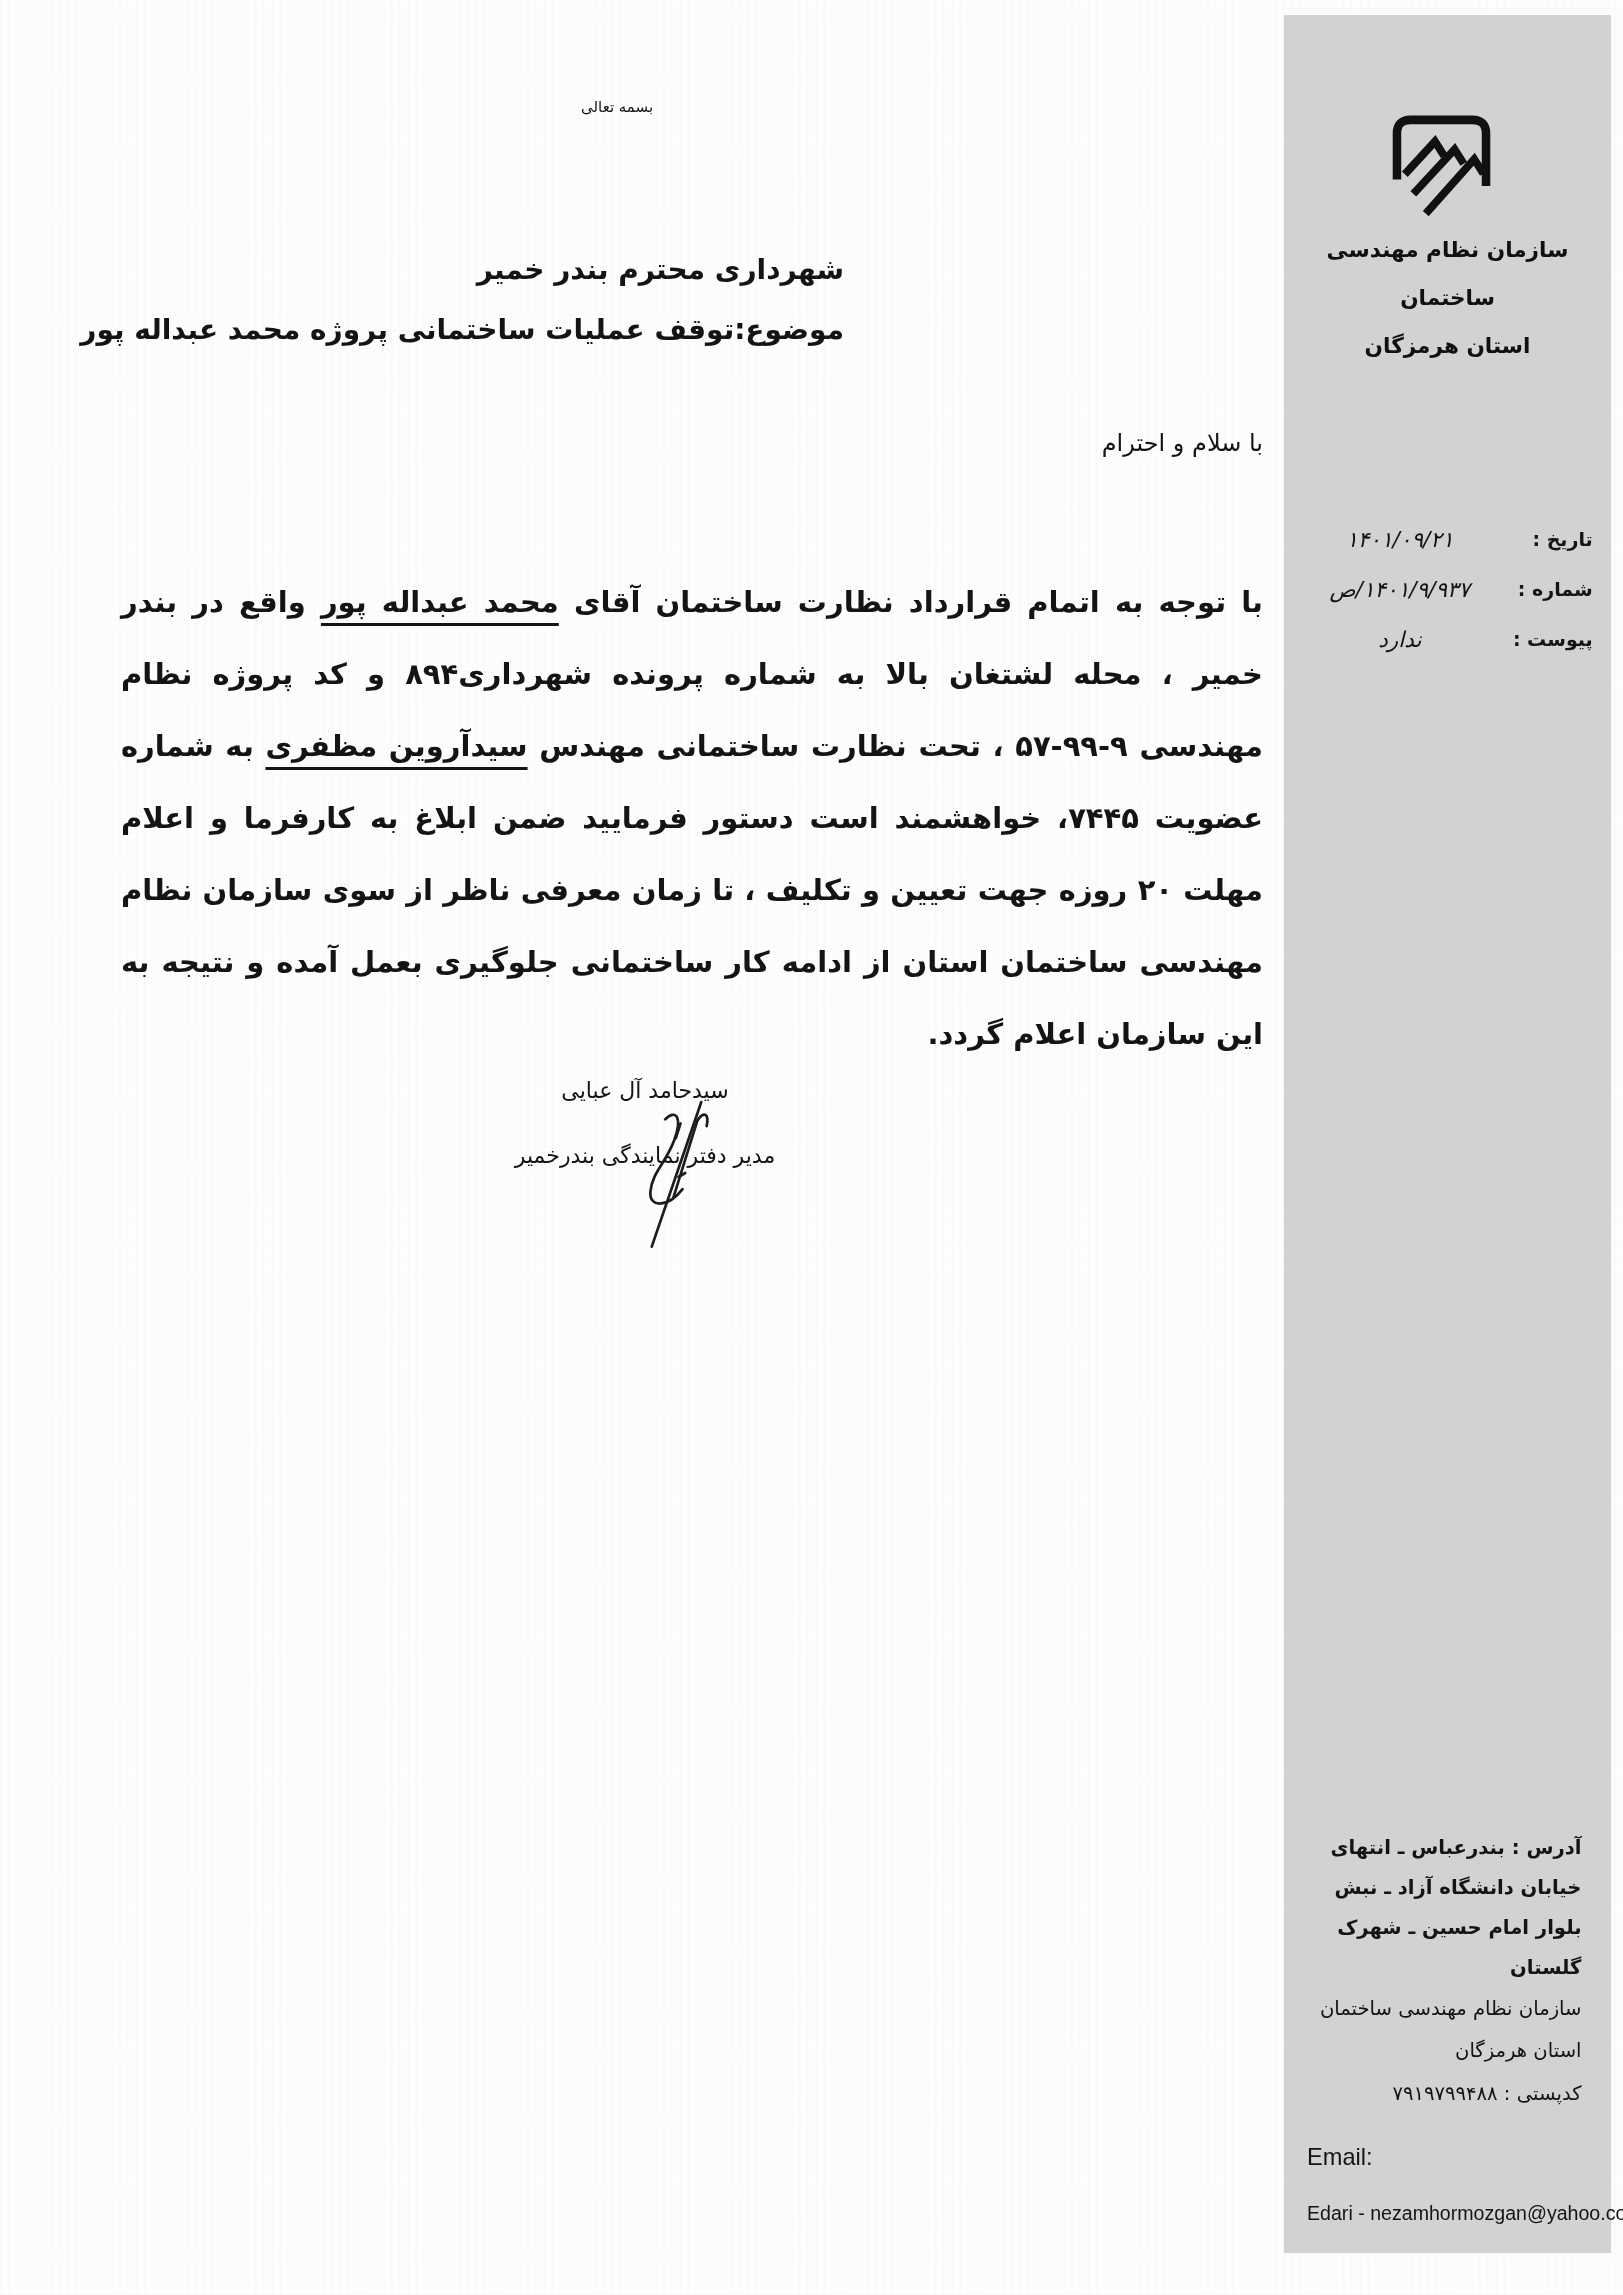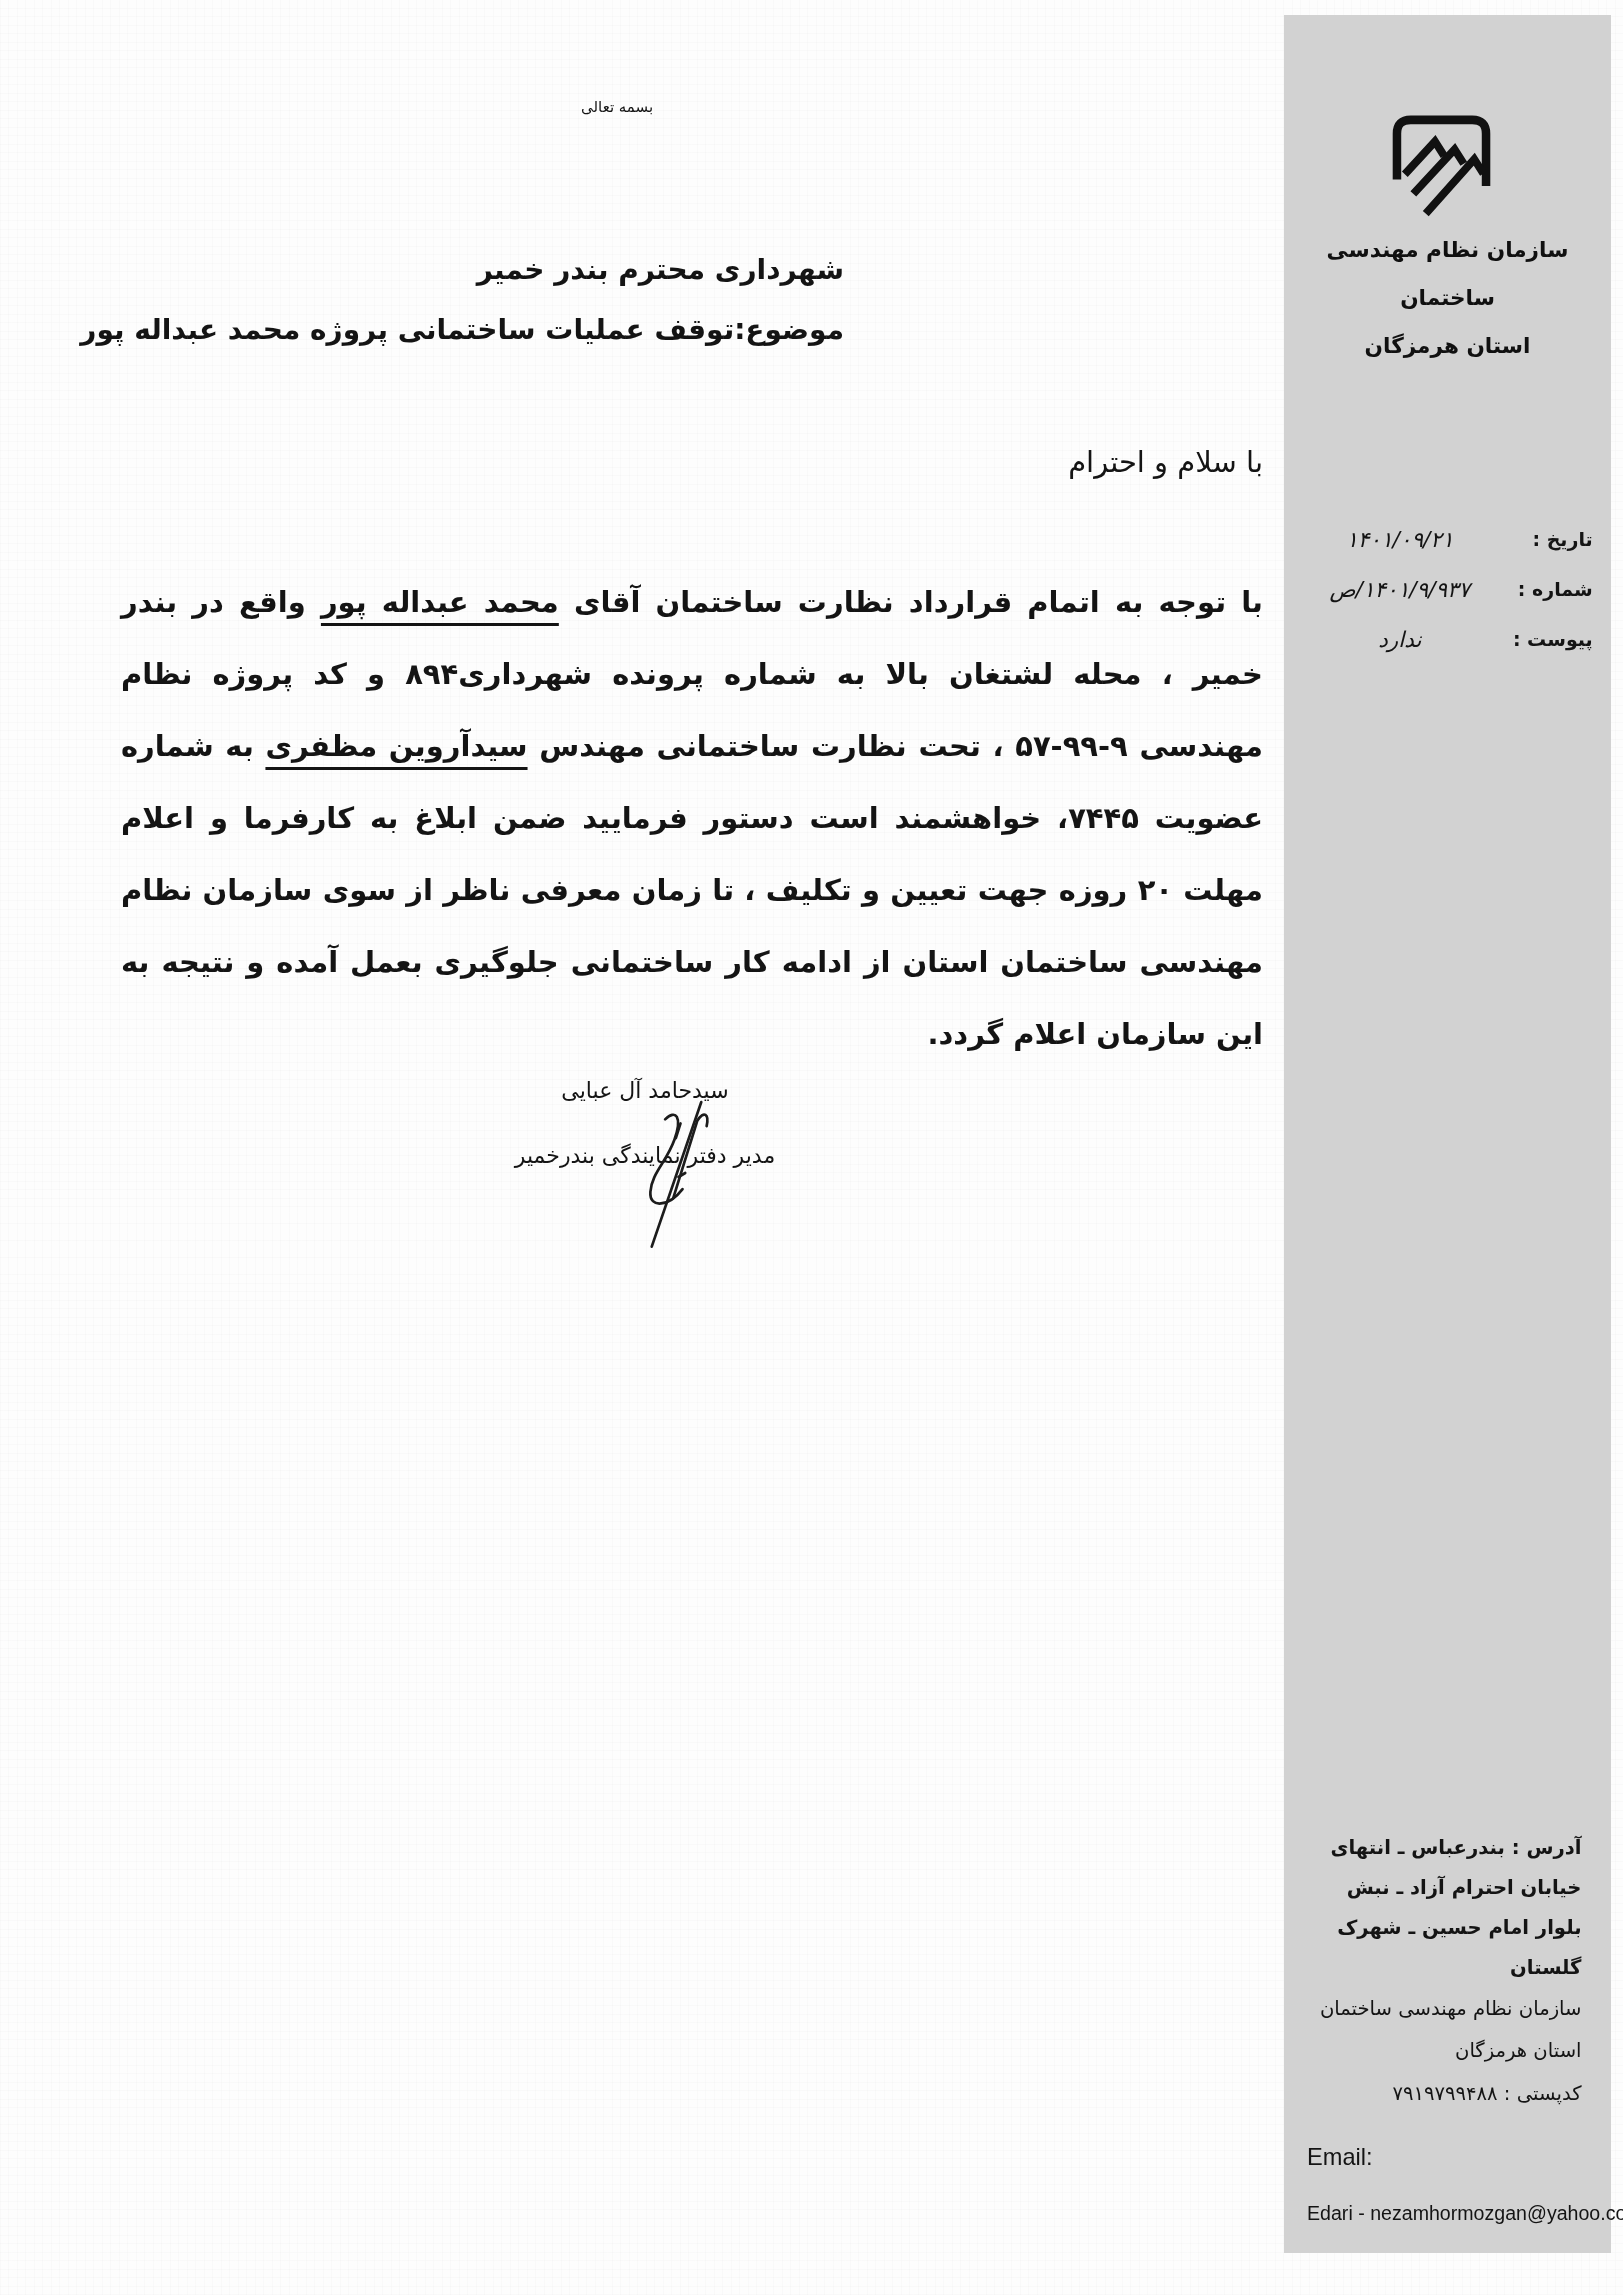--- a/index.html
+++ b/index.html
@@ -47,21 +47,21 @@
   .email-value{
     direction:ltr; text-align:left; font-family:"Liberation Sans", sans-serif;
     font-size:19.6px; margin-top:31px; white-space:nowrap;
   }
   
   .besmele{position:absolute; left:581px; top:98px; font-size:15px; direction:rtl;}
   .head-block{
     position:absolute; right:779px; top:240px; direction:rtl; text-align:right;
     font-weight:bold; font-size:28px; line-height:60px; white-space:nowrap;
   }
-  .salutation{position:absolute; right:360px; top:445px; direction:rtl; font-size:29px;}
+  .salutation{position:absolute; right:360px; top:429px; direction:rtl; font-size:24px;}
   .body-par{
     position:absolute; left:121px; top:537px; width:1142px;
     direction:rtl; text-align:justify;
     font-weight:bold; font-size:29px; line-height:72px;
   }
   .u{ text-decoration:underline; text-underline-offset:10.5px; text-decoration-thickness:2.6px; }
   .sig-block{
     position:absolute; left:514px; top:1058px; width:262px;
     direction:rtl; text-align:center; font-size:22px; line-height:65px;
     white-space:nowrap;
@@ -132,21 +132,21 @@
         <span class="meta-value">۱۴۰۱/۹/۹۳۷/ص</span>
       </div>
       <div class="meta-row">
         <span class="meta-label">پیوست :</span>
         <span class="meta-value">ندارد</span>
       </div>
     </div>
 
     <div class="sb-footer">
       <div class="addr-line">آدرس : بندرعباس ـ انتهای</div>
-      <div class="addr-line">خیابان احترام آزاد ـ نبش</div>
+      <div class="addr-line">خیابان دانشگاه آزاد ـ نبش</div>
       <div class="addr-line">بلوار امام حسین ـ شهرک</div>
       <div class="addr-line">گلستان</div>
       <div class="orgf-line">سازمان نظام مهندسی ساختمان</div>
       <div class="orgf-line">استان هرمزگان</div>
       <div class="postal-line">کدپستی : ۷۹۱۹۷۹۹۴۸۸</div>
       <div class="email-label">Email:</div>
       <div class="email-value">Edari - nezamhormozgan@yahoo.com</div>
     </div>
 
   </div>

